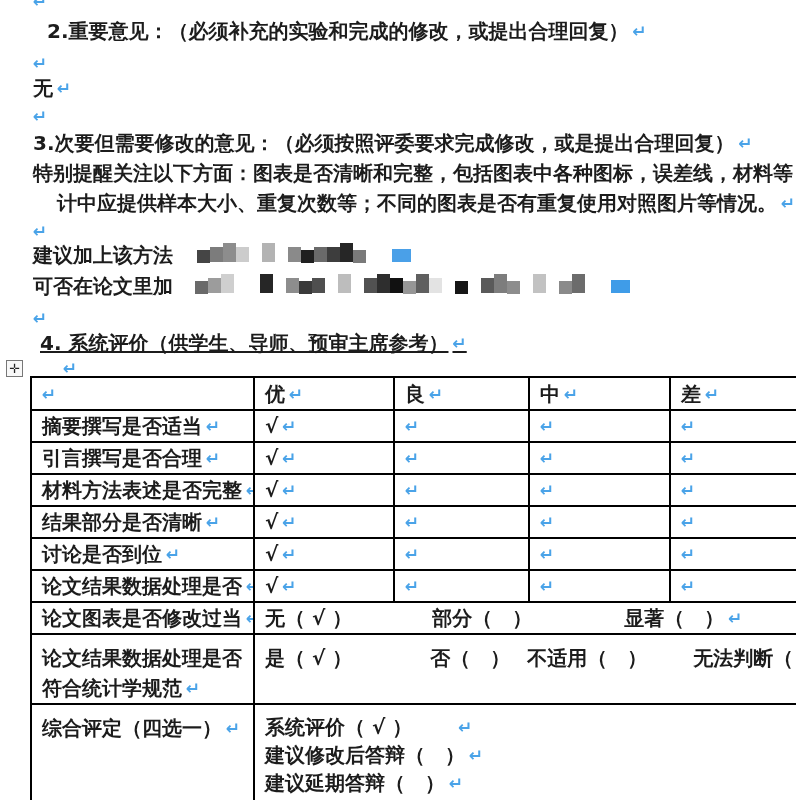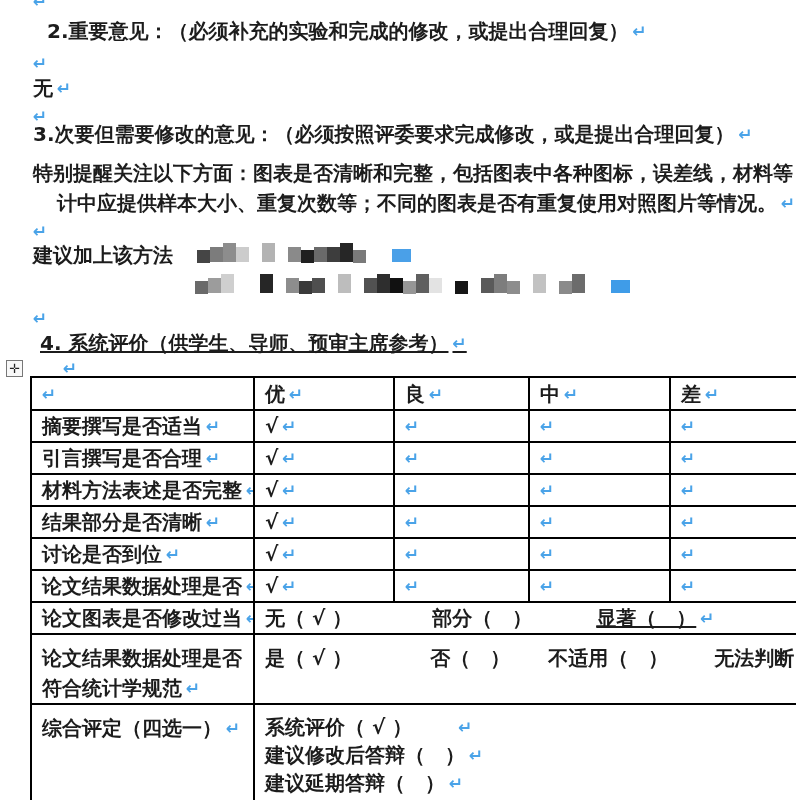--- a/index.html
+++ b/index.html
@@ -41,23 +41,23 @@
   }
   table.eval td {
     border:2px solid #000; padding:0 0 0 10px;
     height:30px; vertical-align:middle; overflow:hidden; white-space:nowrap;
   }
   table.eval tr.hdr td { height:33px; }
   table.eval td.top { vertical-align:top; padding-top:8px; }
   table.eval td.tall { height:58px; }
   table.eval td.xtall { height:112px; }
   .optgap-a { margin-left:80px; }
-  .optgap-b { margin-left:64px;text-decoration:underline; }
+  .optgap-b { margin-left:92px; }
   .optgap-c { margin-left:78px; }
-  .optgap-d { margin-left:38px; }
+  .optgap-d { margin-left:17px; }
   .optgap-e { margin-left:46px; }
   .overall-line { line-height:28px; white-space:nowrap; }
   .tabgap { display:inline-block; width:42px; }
 </style>
 </head>
 <body>
 
 <div id="page">
 
   <div class="line" style="left:33px; top:-14px;">
@@ -65,21 +65,21 @@
   </div>
 
   <div class="line heading" style="left:30px; top:16px;margin-left:17px;"><span>2.重要意见：（必须补充的实验和完成的修改，或提出合理回复）</span><span class="pilcrow">↵</span></div>
 
   <div class="line" style="left:33px; top:48px;"><span class="pilcrow solo">↵</span></div>
 
   <div class="line" style="left:33px; top:73px;"><span>无</span><span class="pilcrow">↵</span></div>
 
   <div class="line" style="left:33px; top:101px;"><span class="pilcrow solo">↵</span></div>
 
-  <div class="line heading" style="left:33px; top:119px;"><span>3.次要但需要修改的意见：（必须按照评委要求完成修改，或是提出合理回复）</span><span class="pilcrow">↵</span></div>
+  <div class="line heading" style="left:33px; top:128px;"><span>3.次要但需要修改的意见：（必须按照评委要求完成修改，或是提出合理回复）</span><span class="pilcrow">↵</span></div>
 
   <div class="line" style="left:33px; top:158px;"><span>特别提醒关注以下方面：图表是否清晰和完整，包括图表中各种图标，误差线，材料等；统</span></div>
 
   <div class="line" style="left:33px; top:188px;margin-left:24px;"><span>计中应提供样本大小、重复次数等；不同的图表是否有重复使用对照图片等情况。</span><span class="pilcrow">↵</span></div>
 
   <div class="line" style="left:33px; top:216px;"><span class="pilcrow solo">↵</span></div>
 
   <div class="line" style="left:33px; top:240px;"><span>建议加上该方法</span></div>
   <div class="mosaic" style="left:197px; top:241px;">
       <span class="cell" style="background: rgb(69, 69, 69);"></span>
@@ -93,20 +93,21 @@
       <span class="cell" style="background: rgb(31, 31, 31);"></span>
       <span class="cell" style="background: rgb(106, 106, 106);"></span>
       <span class="cell" style="background: rgb(61, 61, 61);"></span>
       <span class="cell" style="background: rgb(38, 38, 38);"></span>
       <span class="cell" style="background: rgb(122, 122, 122);"></span>
       <span class="cell"></span>
       <span class="cell"></span>
       <span class="cell wide" style="background: rgb(74, 160, 232);"></span>
     </div>
 
+  <div class="line" style="left:33px; top:271px;"><span>可否在论文里加</span></div>
   <div class="mosaic" style="left:195px; top:272px;">
       <span class="cell" style="background: rgb(106, 106, 106);"></span>
       <span class="cell" style="background: rgb(156, 156, 156);"></span>
       <span class="cell" style="background: rgb(207, 207, 207);"></span>
       <span class="cell"></span>
       <span class="cell"></span>
       <span class="cell" style="background: rgb(38, 38, 38);"></span>
       <span class="cell"></span>
       <span class="cell" style="background: rgb(141, 141, 141);"></span>
       <span class="cell" style="background: rgb(58, 58, 58);"></span>

